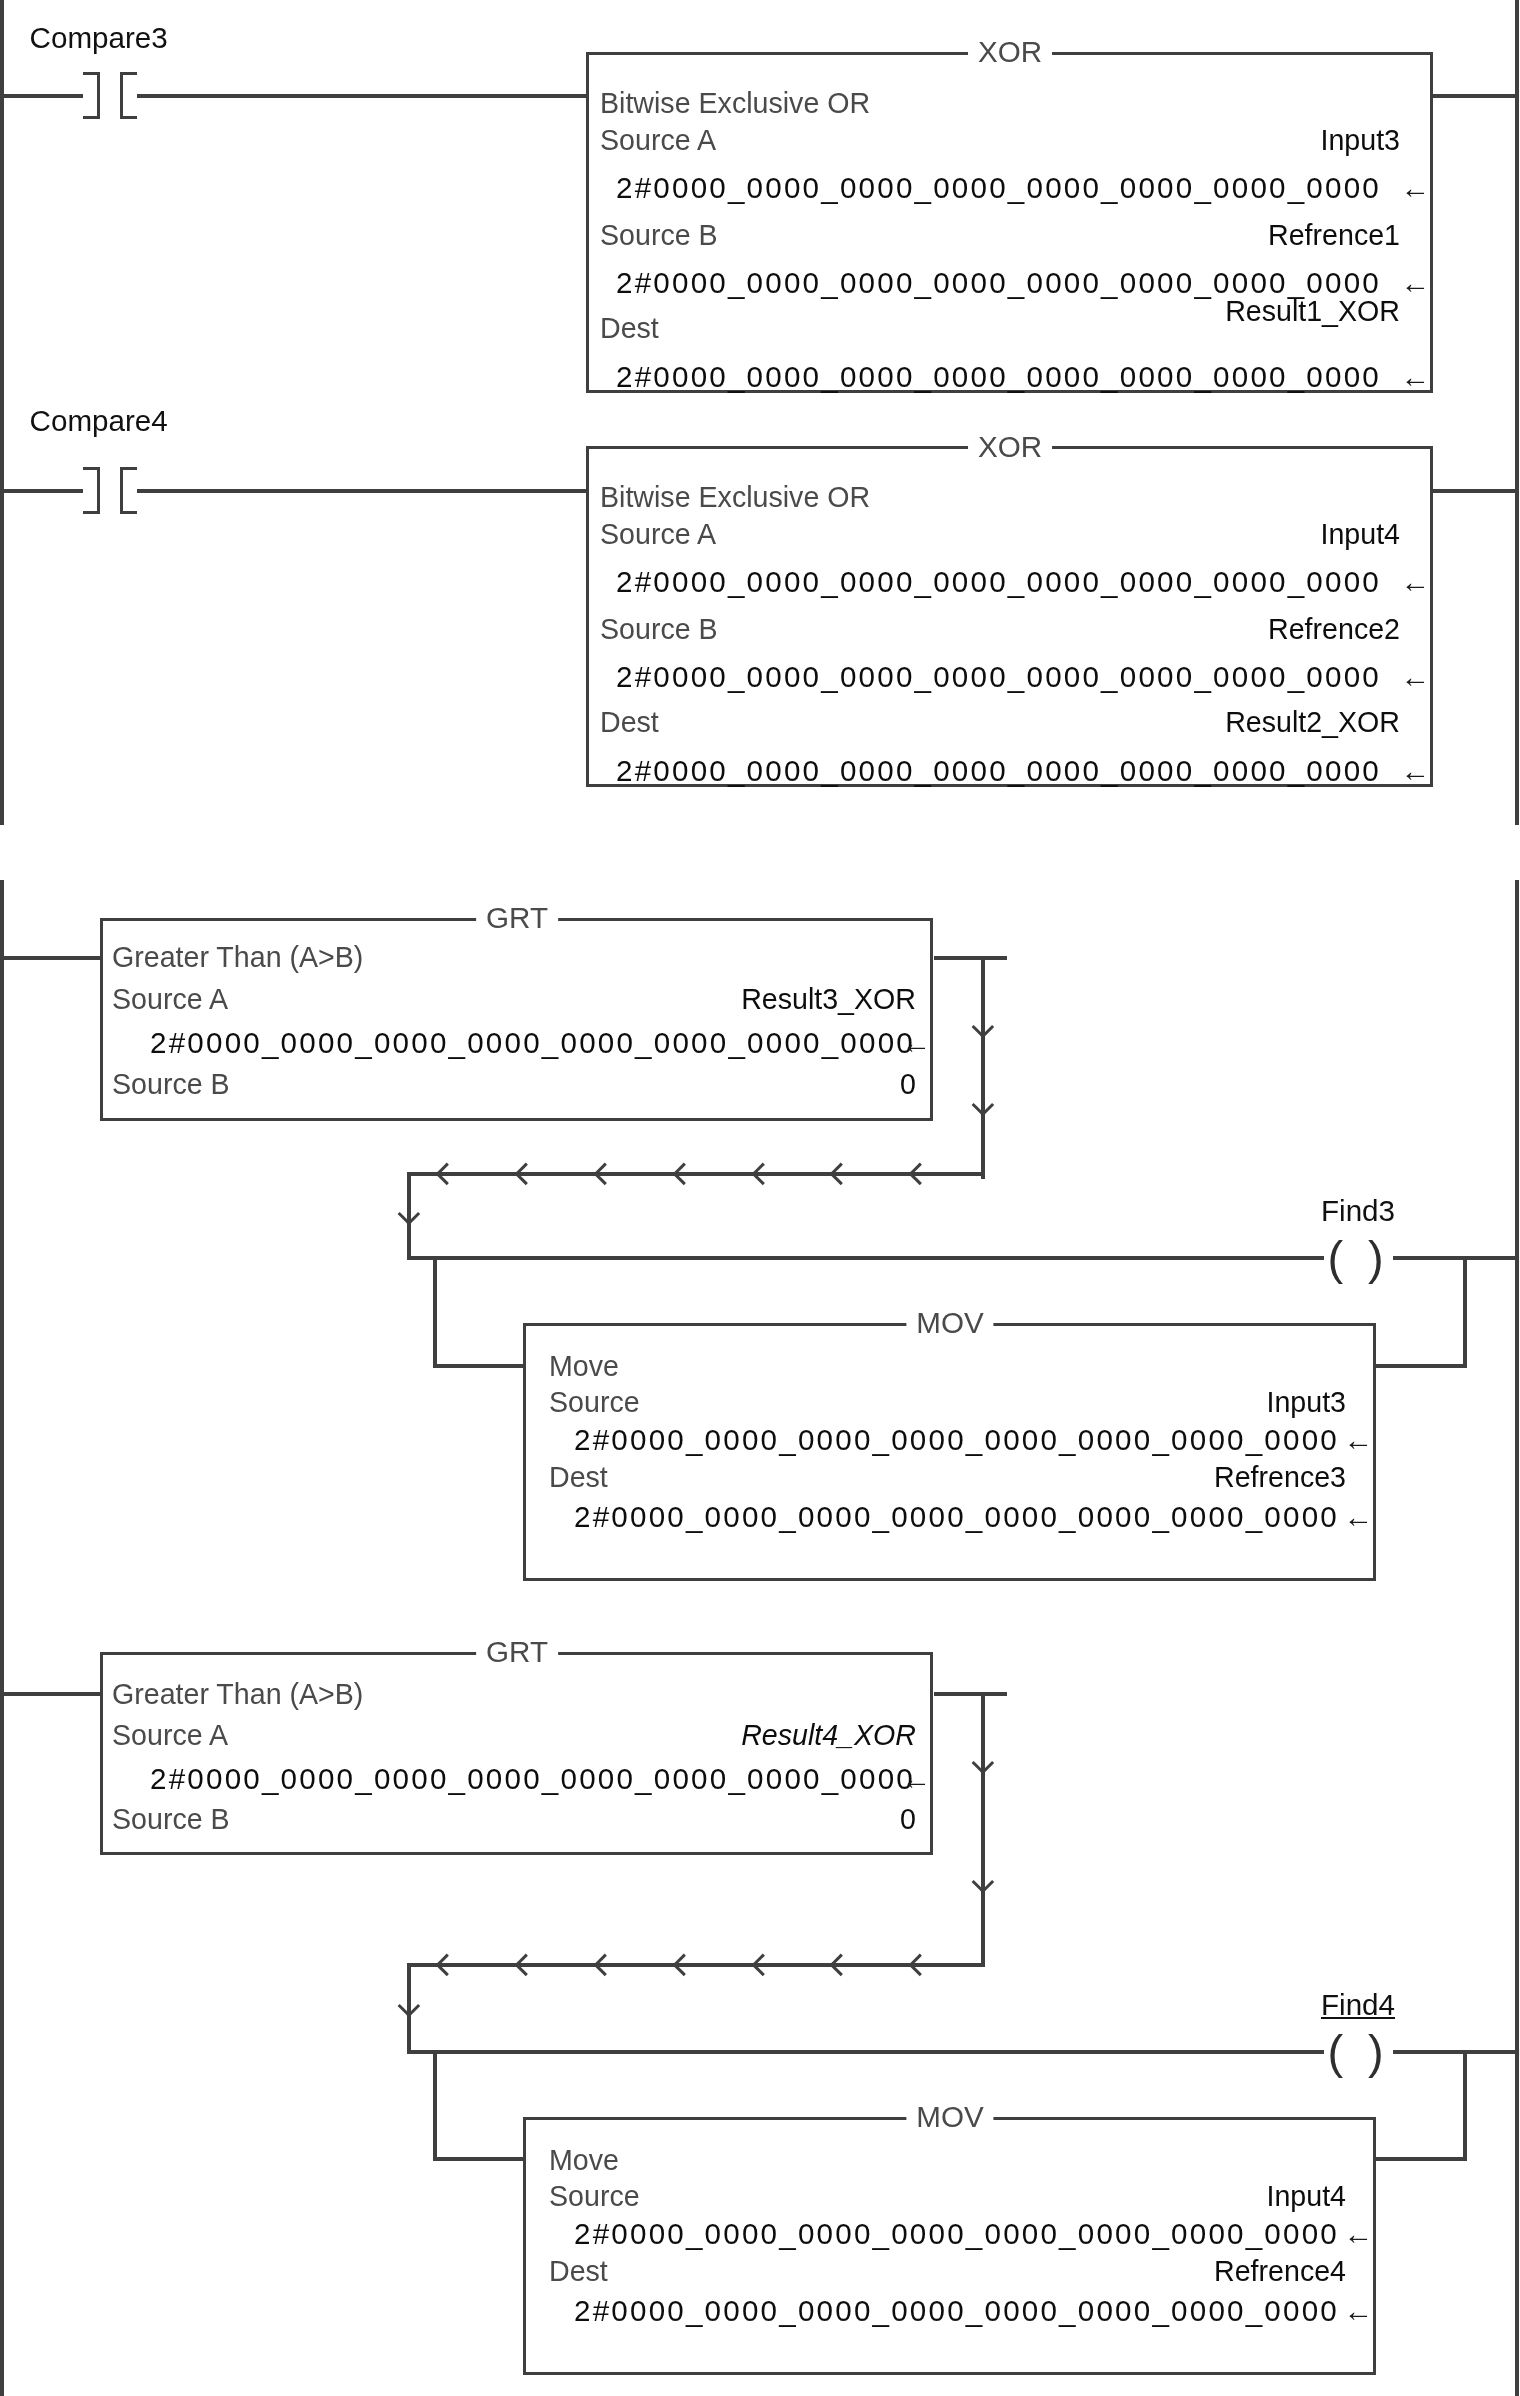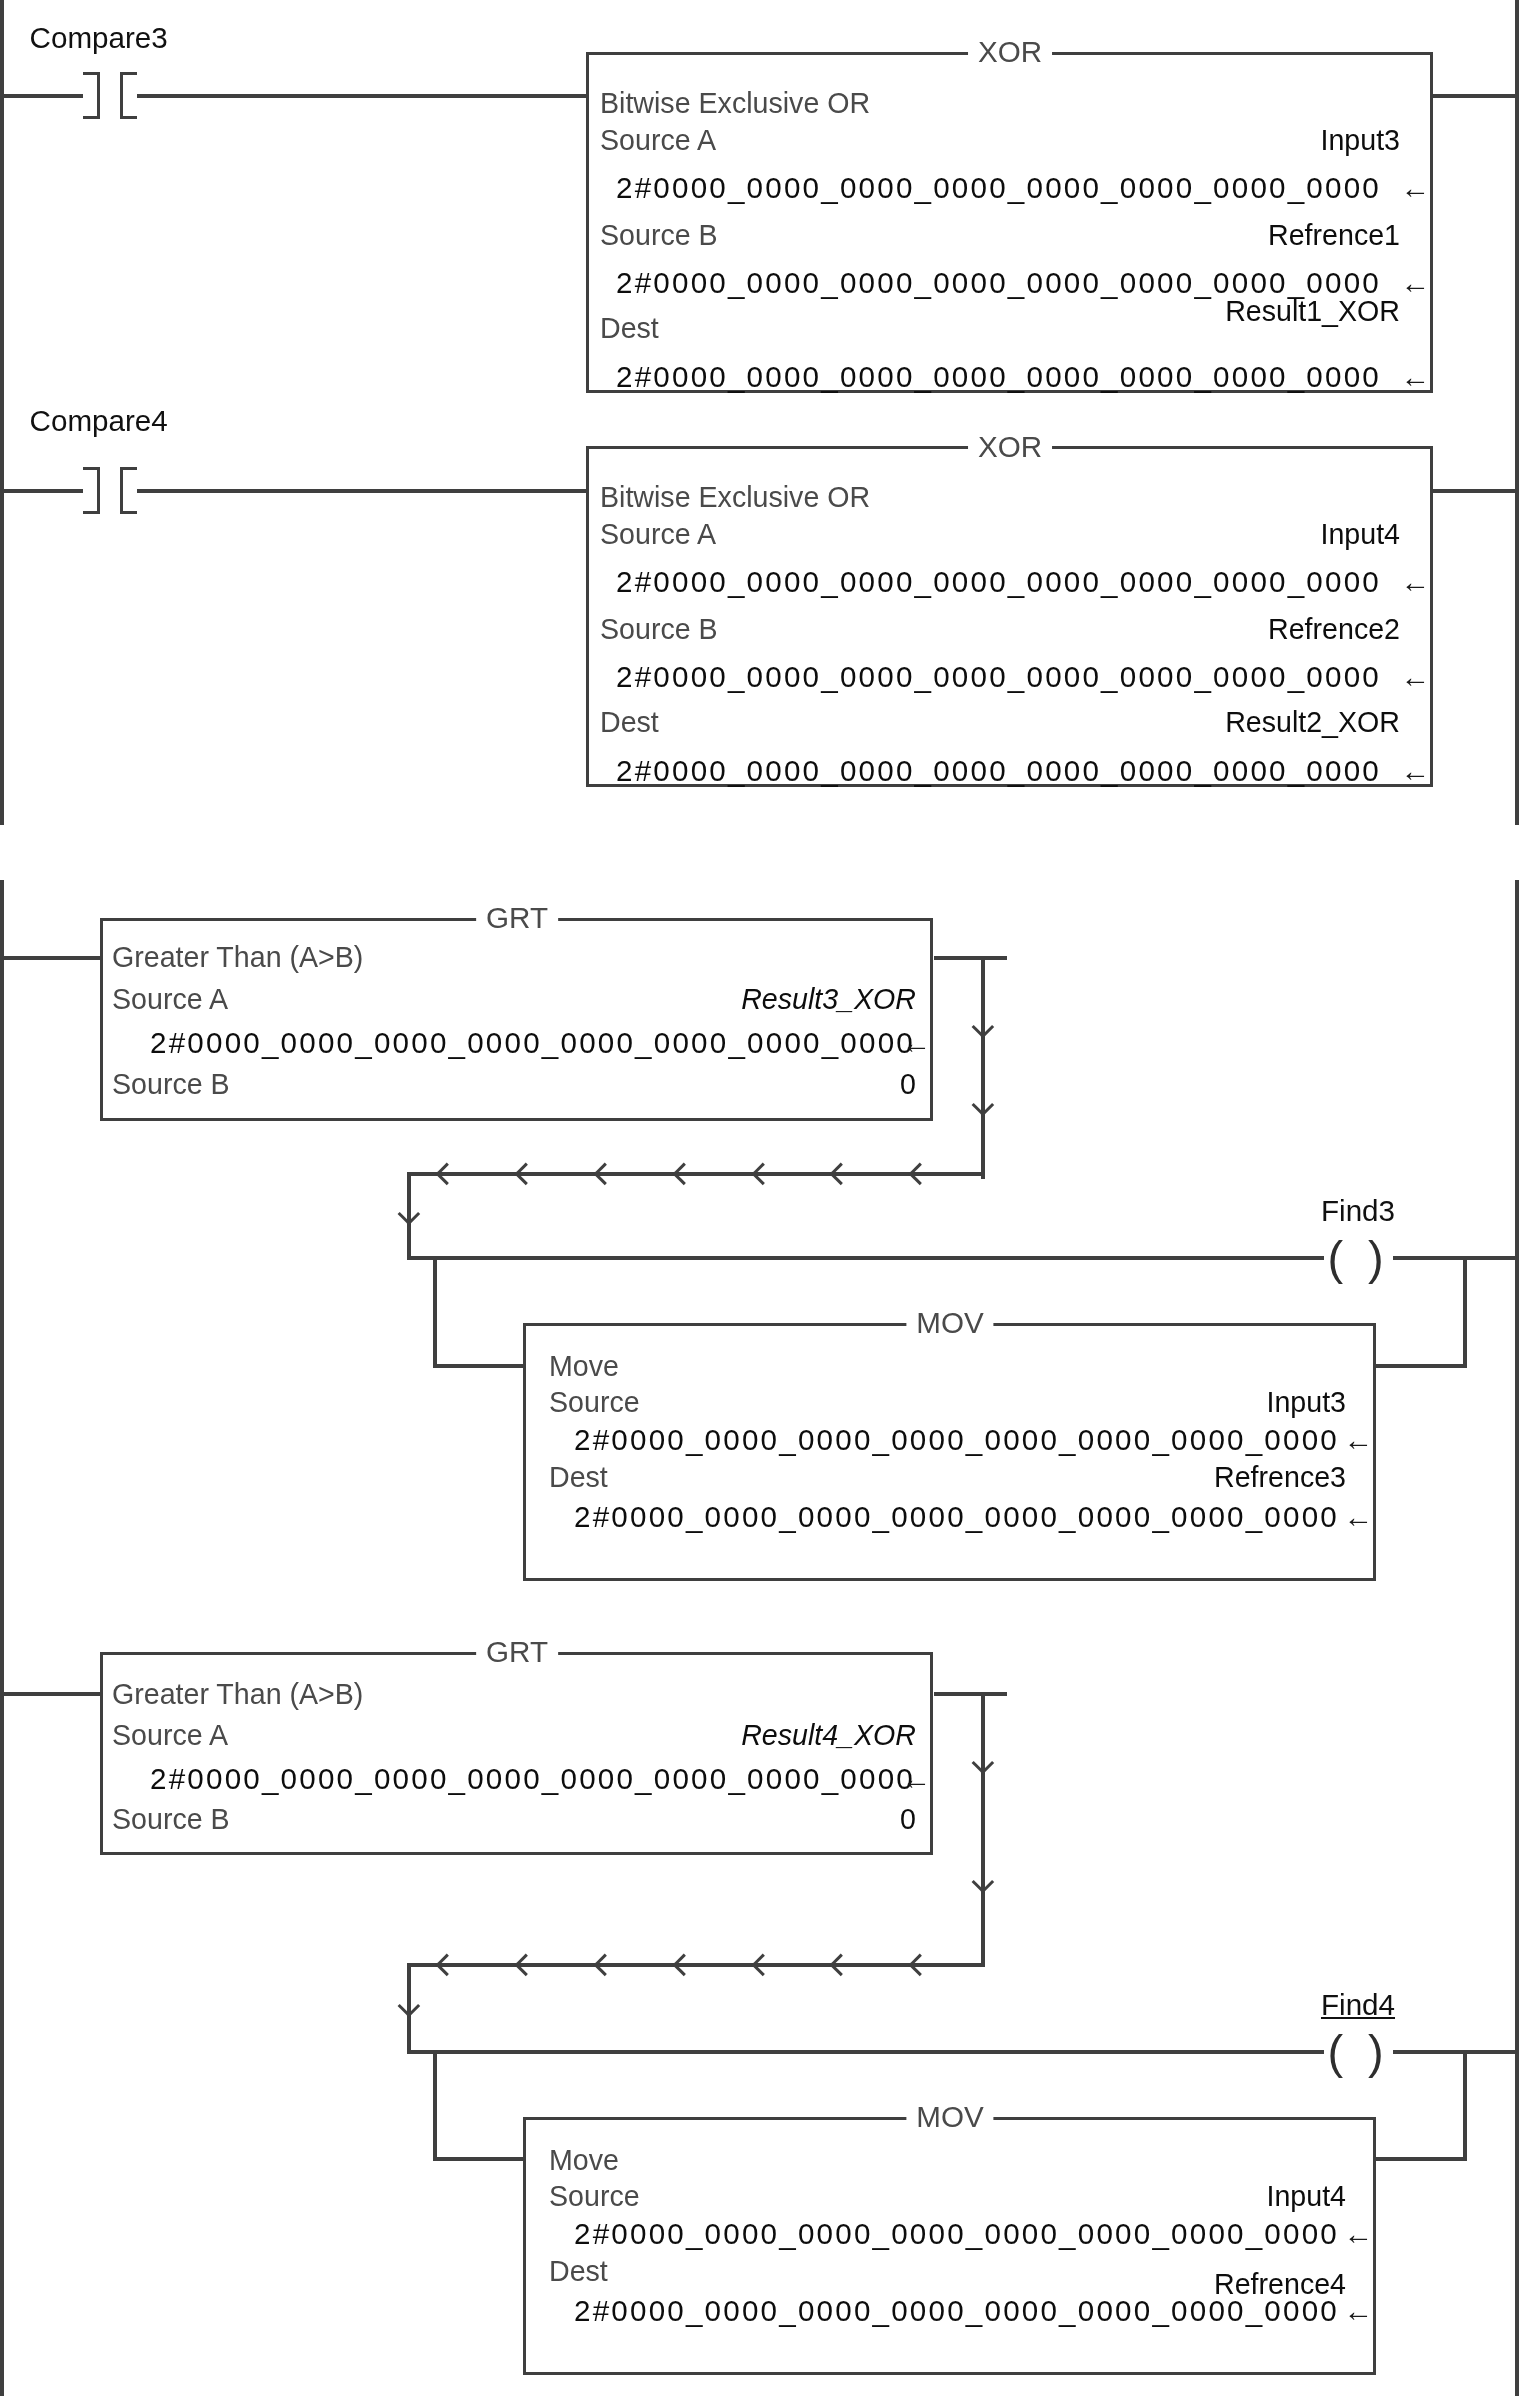--- a/index.html
+++ b/index.html
@@ -86,21 +86,21 @@
 <div class="lbl" style="left:600px;top:705px;">Dest</div>
 <div class="tag" style="right:121px;top:705px;">Result2_XOR</div>
 <div class="val" style="left:616px;top:752px;">2#0000_0000_0000_0000_0000_0000_0000_0000</div>
 <span class="varr" style="right:91px;top:752px;">←</span>
 
 <div class="ln" style="left:3.9px;top:956px;width:97px;height:3.9px;"></div>
 <div class="box" style="left:100px;top:918px;width:833px;height:203px;"></div>
 <div class="btitle" style="left:517px;top:899px;">GRT</div>
 <div class="lbl" style="left:112px;top:940px;">Greater Than (A&gt;B)</div>
 <div class="lbl" style="left:112px;top:982px;">Source A</div>
-<div class="tag" style="right:605px;top:982px;font-style:italic;">Result3_XOR</div>
+<div class="tag" style="right:605px;top:982px;">Result3_XOR</div>
 <div class="val" style="left:150px;top:1024px;">2#0000_0000_0000_0000_0000_0000_0000_0000</div>
 <span class="varr" style="right:590px;top:1024px;">←</span>
 <div class="lbl" style="left:112px;top:1067px;">Source B</div>
 <div class="tag" style="right:605px;top:1067px;">0</div>
 
 <div class="ln" style="left:934px;top:956px;width:73px;height:3.9px;"></div>
 <div class="ln" style="left:981px;top:956px;width:3.9px;height:223px;"></div>
 <span class="cv cvd" style="left:975px;top:1019px;"></span>
 <span class="cv cvd" style="left:975px;top:1097px;"></span>
 <div class="ln" style="left:407px;top:1172px;width:578px;height:3.9px;"></div>
@@ -169,16 +169,16 @@
 <div class="coil" style="left:1324px;top:2026px;width:69px;height:51px;">( )</div>
 
 <div class="box" style="left:523px;top:2117px;width:853px;height:258px;"></div>
 <div class="btitle" style="left:950px;top:2098px;">MOV</div>
 <div class="lbl" style="left:549px;top:2143px;">Move</div>
 <div class="lbl" style="left:549px;top:2179px;">Source</div>
 <div class="tag" style="right:175px;top:2179px;">Input4</div>
 <div class="val" style="left:574px;top:2215px;">2#0000_0000_0000_0000_0000_0000_0000_0000</div>
 <span class="varr" style="right:148px;top:2215px;">←</span>
 <div class="lbl" style="left:549px;top:2254px;">Dest</div>
-<div class="tag" style="right:175px;top:2254px;margin-top:13px;">Refrence4</div>
+<div class="tag" style="right:175px;top:2254px;">Refrence4</div>
 <div class="val" style="left:574px;top:2292px;">2#0000_0000_0000_0000_0000_0000_0000_0000</div>
 <span class="varr" style="right:148px;top:2292px;">←</span>
 
 
 </body></html>

